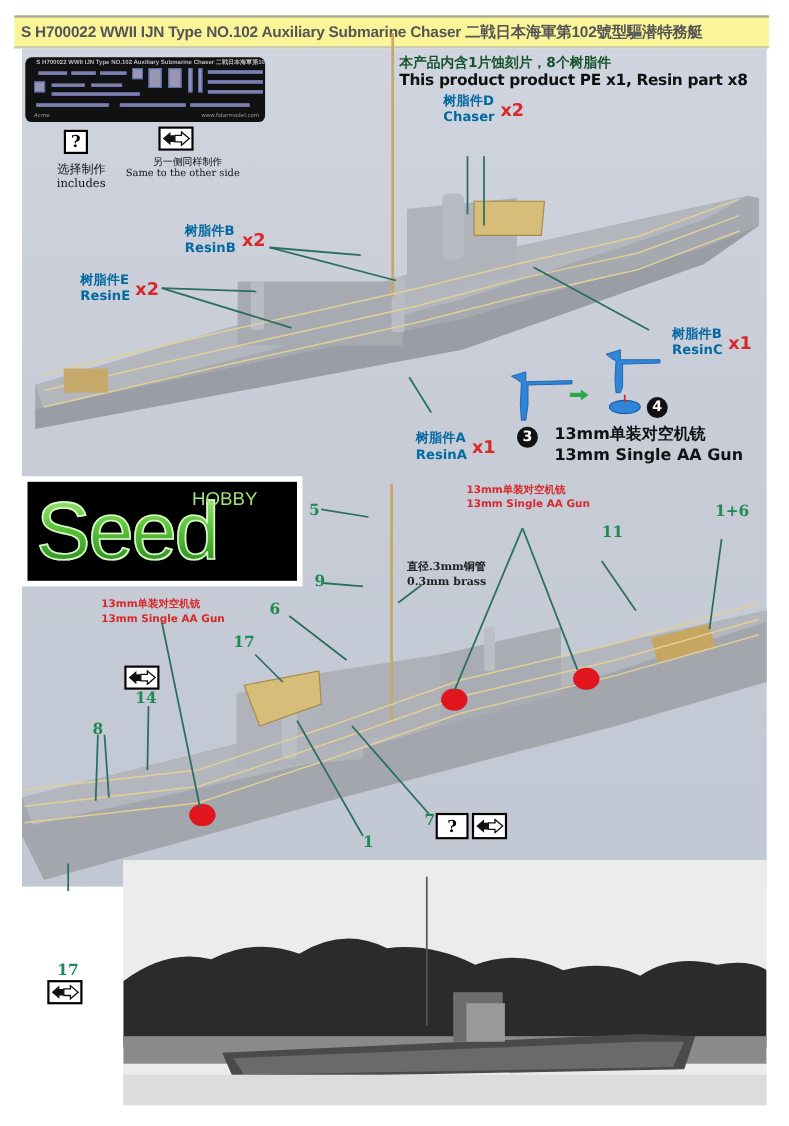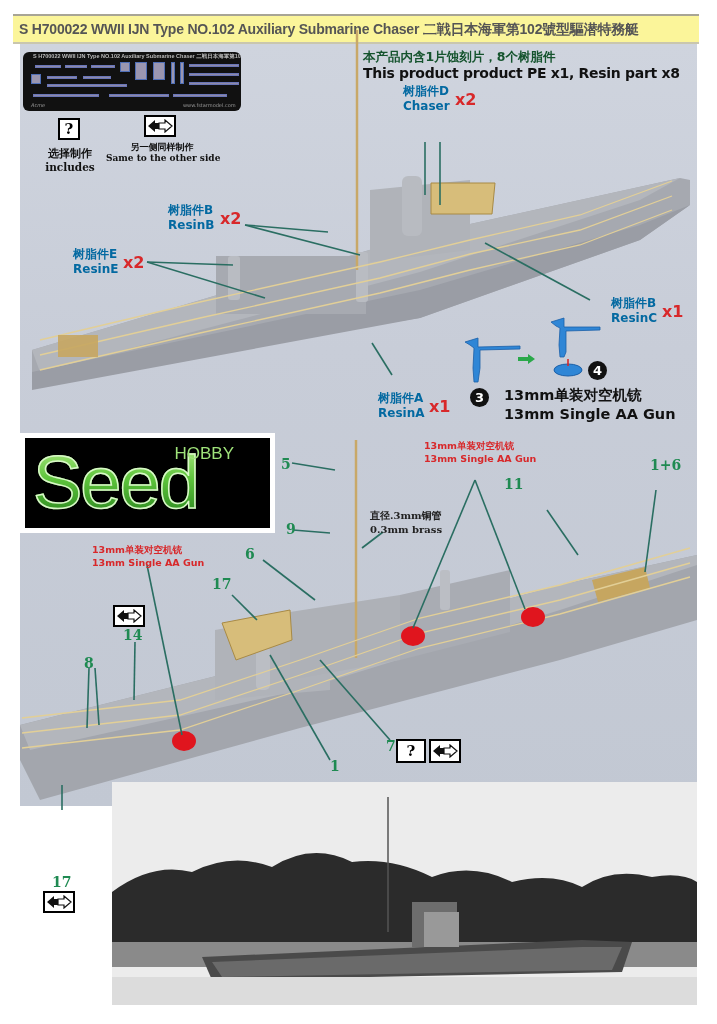--- a/index.html
+++ b/index.html
@@ -20,21 +20,21 @@
     position: absolute; left: 23px; top: 52px; width: 218px; height: 59px;
     background: #111; border-radius: 6px; overflow: hidden;
   }
   .pe-fret .fret-title { position: absolute; left: 10px; top: 1px; font-size: 5.5px; color: #bbb; white-space: nowrap; font-family: "Liberation Sans", sans-serif; font-weight: bold;}
   .pe-fret .acme { position: absolute; left: 8px; top: 50px; font-size: 5px; color: #999; font-style: italic; }
   .pe-fret .site { position: absolute; left: 160px; top: 50px; font-size: 5px; color: #999; }
   .pe-strip { position: absolute; background: #8e89a6; height: 3px; border: 1px solid #6a76b8; }
   .pe-blk { position: absolute; background: #9a96b0; border: 1px solid #4f6fb7; }
 
   .legend-box { position: absolute; background: #fff; border: 2px solid #000; display: flex; align-items: center; justify-content: center; }
-  .legend-text { position: absolute; font-family: "DejaVu Serif", serif; font-weight: bold; color: #111; text-align: center; white-space: nowrap; }
+  .legend-text { position: absolute; font-family: "DejaVu Serif", serif; font-weight: normal; color: #111; text-align: right; white-space: nowrap; }
 
   .info-zh { position: absolute; left: 363px; top: 49px; font-size: 12.5px; font-weight: bold; color: #14532d; font-family: "DejaVu Sans", sans-serif; }
   .info-en { position: absolute; left: 363px; top: 65px; font-size: 14px; font-weight: bold; color: #111; font-family: "DejaVu Sans", sans-serif; letter-spacing: -0.3px; }
 
   .resin-label { position: absolute; color: #0369a1; font-weight: bold; font-size: 12px; line-height: 15px; font-family: "DejaVu Sans", sans-serif; }
   .resin-qty { position: absolute; color: #d8282a; font-weight: bold; font-size: 16px; font-family: "DejaVu Sans", sans-serif; }
 
   .num-label { position: absolute; color: #1f8a52; font-family: "DejaVu Serif", serif; font-weight: bold; font-size: 14px; }
   .gun-label-red { position: absolute; color: #d8282a; font-weight: bold; font-size: 9.5px; line-height: 13px; font-family: "DejaVu Sans", sans-serif; white-space: nowrap; }
   .gun-label-big { position: absolute; font-weight: bold; font-size: 14.5px; line-height: 19px; color: #111; white-space: nowrap; font-family: "DejaVu Sans", sans-serif; }
@@ -233,21 +233,21 @@
 </div>
 
 <div class="num-label" style="left:281px;top:456px;">5</div>
 <div class="num-label" style="left:286px;top:521px;">9</div>
 <div class="num-label" style="left:245px;top:546px;">6</div>
 <div class="num-label" style="left:212px;top:576px;">17</div>
 <div class="num-label" style="left:123px;top:627px;">14</div>
 <div class="num-label" style="left:84px;top:655px;">8</div>
 <div class="num-label" style="left:330px;top:758px;">1</div>
 <div class="num-label" style="left:386px;top:738px;">7</div>
-<div class="num-label" style="left:504px;top:476px;">11</div>
+<div class="num-label" style="left:547px;top:476px;">11</div>
 <div class="num-label" style="left:650px;top:457px;">1+6</div>
 <div class="num-label" style="left:52px;top:874px;">17</div>
 
 <div class="legend-box" style="left:113px;top:605px;width:32px;height:22px;">
   <svg width="26" height="14" viewBox="0 0 26 14">
       <path d="M1 7 L8 1 L8 4 L12 4 L12 10 L8 10 L8 13 Z" fill="#111"></path>
       <path d="M25 7 L18 1 L18 4 L12 4 L12 10 L18 10 L18 13 Z" fill="#fff" stroke="#111" stroke-width="1.2"></path>
     </svg>
 </div>
 <div class="legend-box" style="left:396px;top:739px;width:30px;height:24px;">

